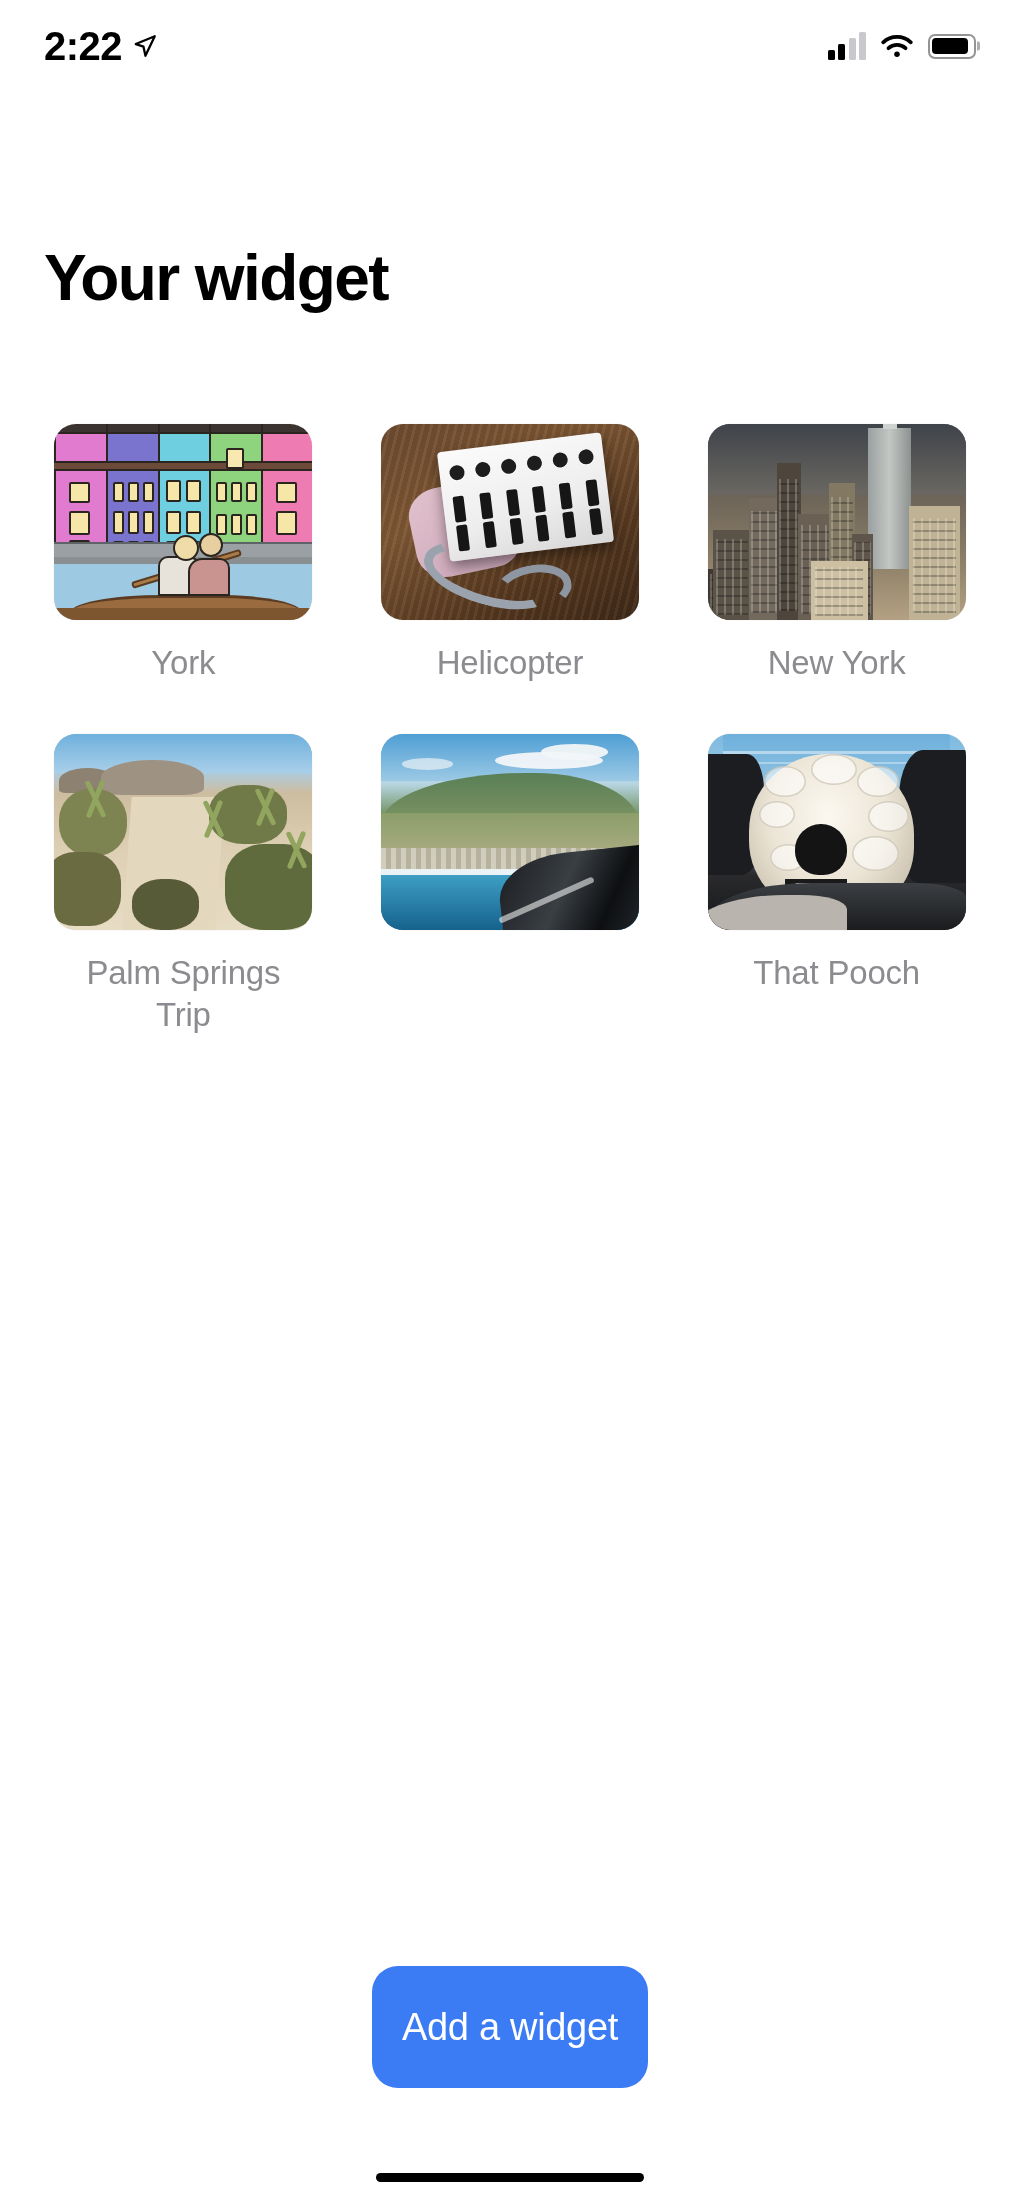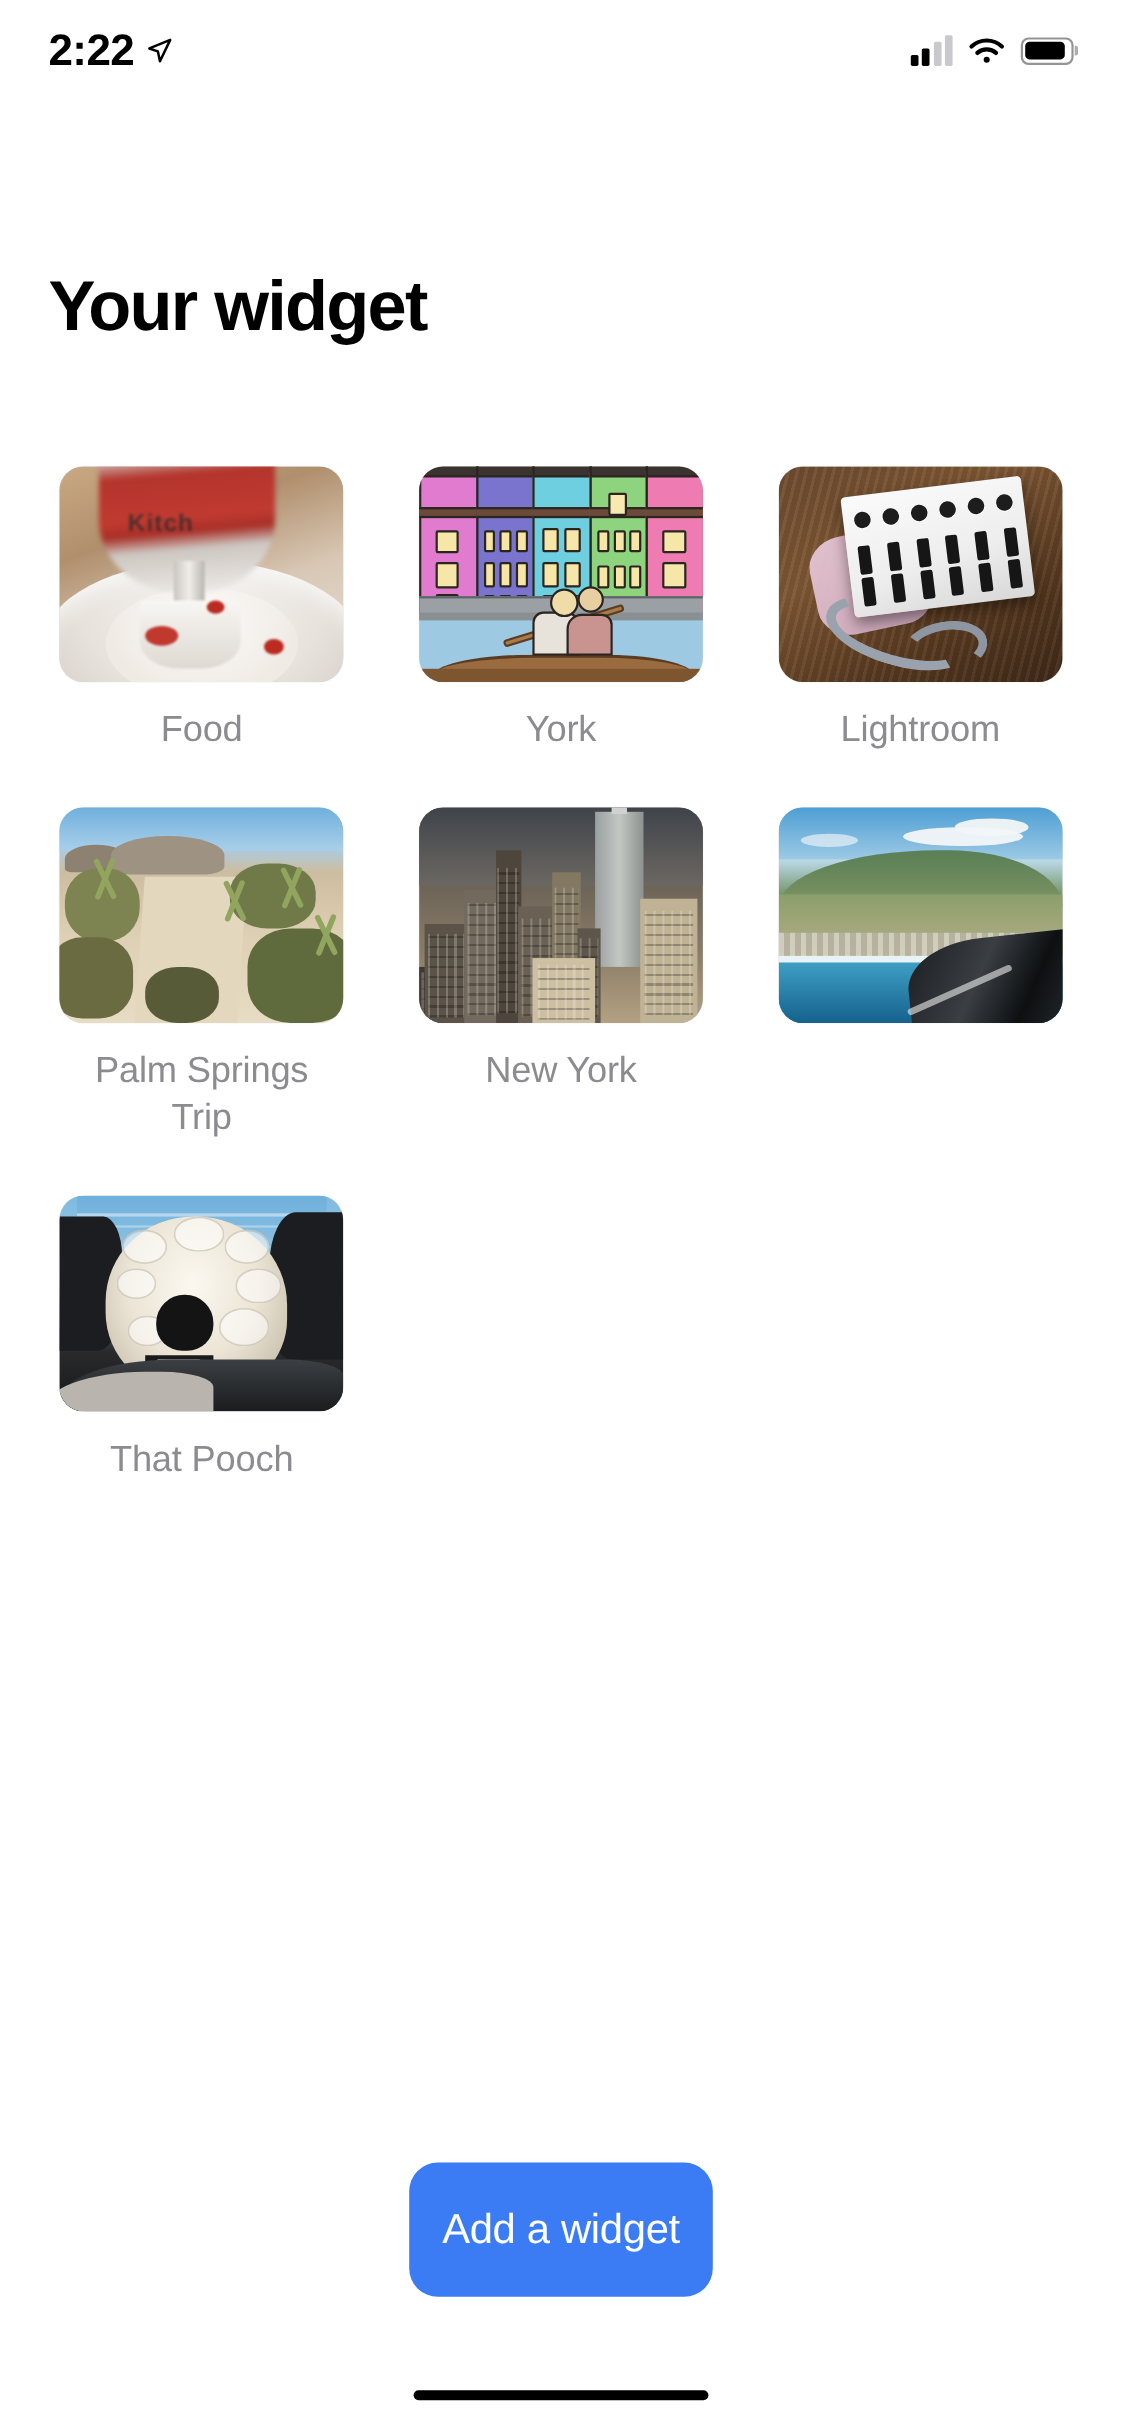--- a/index.html
+++ b/index.html
@@ -307,36 +307,20 @@
       <div class="battery">
         <div class="fill"></div>
       </div>
     </div>
   </div>
 
   <h1 class="page-title">Your widget</h1>
 
   <div class="grid">
 
-    <div class="cell">
-      <div class="thumb">
-        <div class="art-food">
-          <div class="bowl"></div>
-            <div class="bowl-inner"></div>
-          <div class="head"></div>
-            <div class="head-txt">Kitch</div>
-          <div class="shaft"></div>
-            <div class="beater"></div>
-          <div class="berry b1"></div>
-            <div class="berry b2"></div>
-            <div class="berry b3"></div>
-        </div>
-      </div>
-      <div class="thumb-label">Food</div>
-    </div>
 
     <div class="cell">
       <div class="thumb">
         <div class="art-lake">
           <div class="sky"></div>
           <div class="houses">
             <div class="house h1">
                 <div class="roofcap"></div>
                 <div class="band"></div>
               <div class="win" style="left:26%;top:40%;width:42%;height:16%"></div>
@@ -430,21 +414,58 @@
                 <div class="slot"></div>
               <div class="slot"></div>
                 <div class="slot"></div>
                 <div class="slot"></div>
             </div>
           </div>
           <div class="strap"></div>
             <div class="strap2"></div>
         </div>
       </div>
-      <div class="thumb-label">Lightroom</div>
+      <div class="thumb-label">Helicopter</div>
+    </div>
+
+    <div class="cell">
+      <div class="thumb">
+        <div class="art-ny">
+          <div class="sky2"></div>
+          <div class="esb"></div>
+          <div class="bld t9">
+              <span></span>
+            </div>
+          <div class="bld t1">
+              <span></span>
+            </div>
+          <div class="bld t2">
+              <span></span>
+            </div>
+          <div class="bld t3">
+              <span></span>
+            </div>
+          <div class="bld t4">
+              <span></span>
+            </div>
+          <div class="bld t5">
+              <span></span>
+            </div>
+          <div class="bld t6">
+              <span></span>
+            </div>
+          <div class="bld t7">
+              <span></span>
+            </div>
+          <div class="bld t8">
+              <span></span>
+            </div>
+        </div>
+      </div>
+      <div class="thumb-label">New York</div>
     </div>
 
     <div class="cell">
       <div class="thumb">
         <div class="art-ps">
           <div class="sky3"></div>
           <div class="rocks2"></div>
             <div class="rocks"></div>
           <div class="path"></div>
           <div class="bush g1"></div>
@@ -456,57 +477,20 @@
             <div class="spk s2"></div>
           <div class="spk s3"></div>
             <div class="spk s4"></div>
         </div>
       </div>
       <div class="thumb-label">Palm Springs Trip</div>
     </div>
 
     <div class="cell">
       <div class="thumb">
-        <div class="art-ny">
-          <div class="sky2"></div>
-          <div class="esb"></div>
-          <div class="bld t9">
-              <span></span>
-            </div>
-          <div class="bld t1">
-              <span></span>
-            </div>
-          <div class="bld t2">
-              <span></span>
-            </div>
-          <div class="bld t3">
-              <span></span>
-            </div>
-          <div class="bld t4">
-              <span></span>
-            </div>
-          <div class="bld t5">
-              <span></span>
-            </div>
-          <div class="bld t6">
-              <span></span>
-            </div>
-          <div class="bld t7">
-              <span></span>
-            </div>
-          <div class="bld t8">
-              <span></span>
-            </div>
-        </div>
-      </div>
-      <div class="thumb-label">New York</div>
-    </div>
-
-    <div class="cell">
-      <div class="thumb">
         <div class="art-h">
           <div class="hsky"></div>
           <div class="cloud c3"></div>
             <div class="cloud c1"></div>
             <div class="cloud c2"></div>
           <div class="ridge"></div>
           <div class="valley"></div>
           <div class="town"></div>
           <div class="surf"></div>
           <div class="sea"></div>

